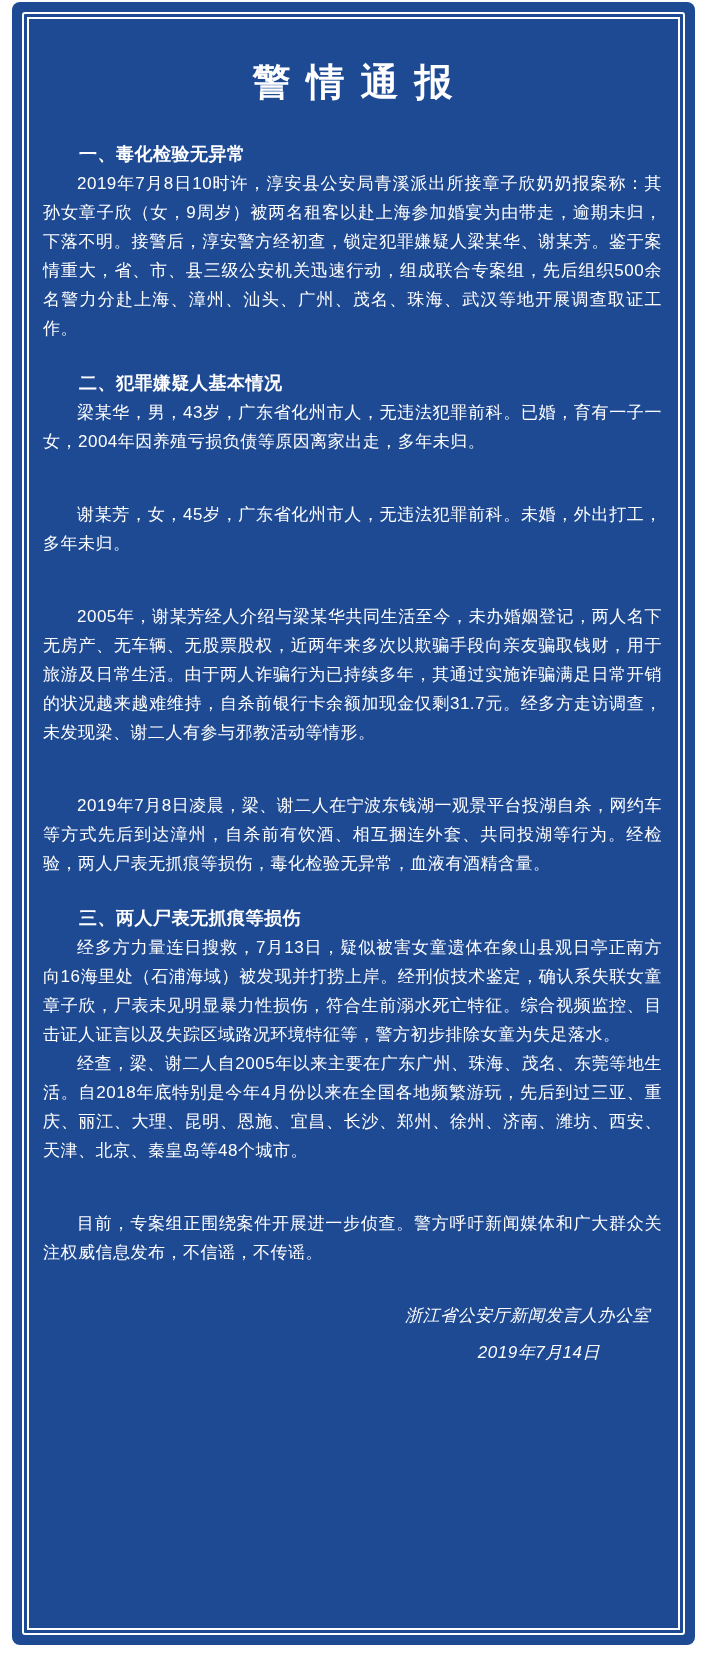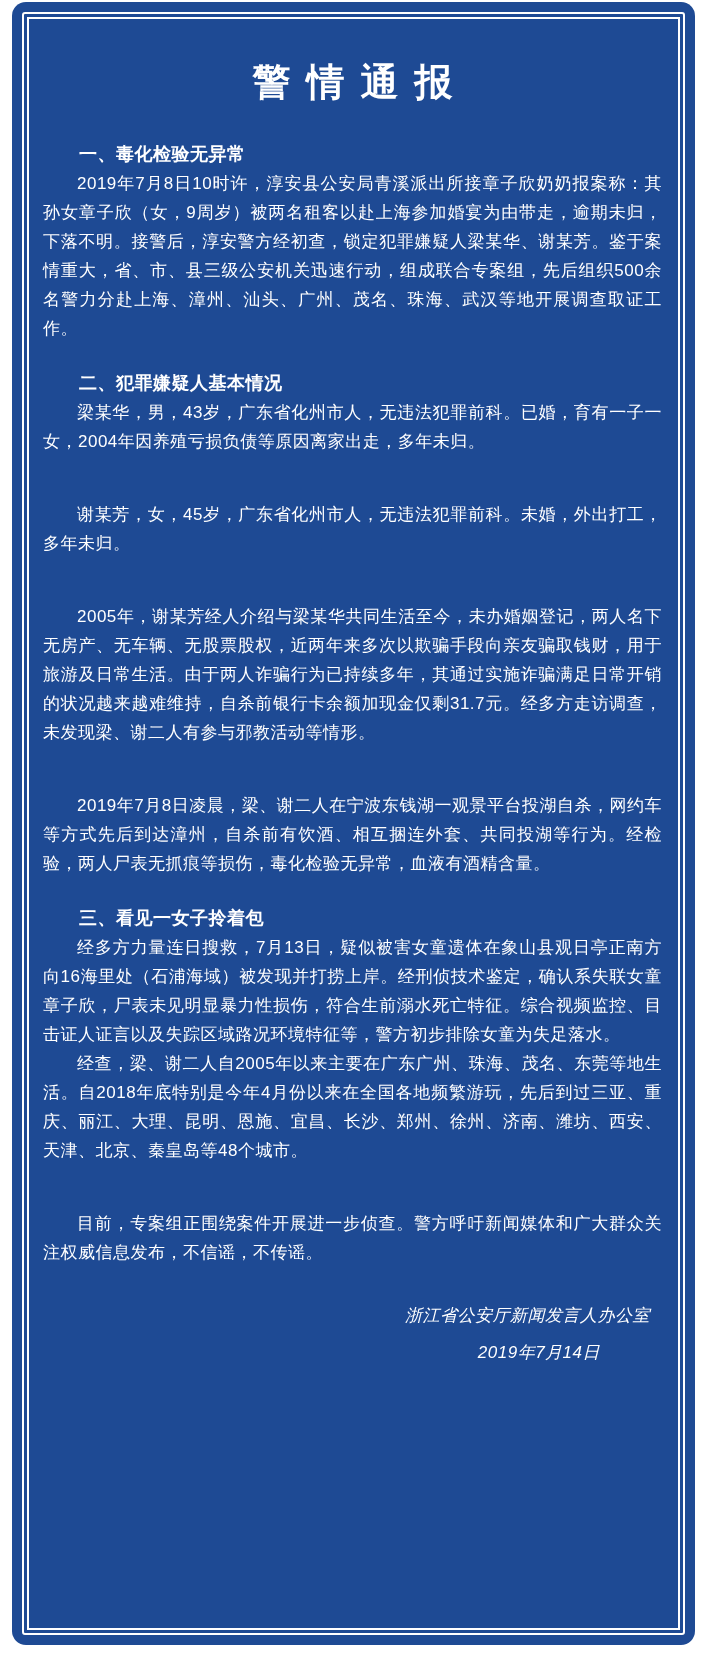--- a/index.html
+++ b/index.html
@@ -15,21 +15,21 @@
     background: #ffffff;
     overflow: hidden;
   }
   .card {
     position: absolute;
     top: 2px;
     left: 12px;
     right: 12px;
     bottom: 8px;
     background: #1e4a94;
-    border-radius: 14px;
+    border-radius: 8px;
     padding: 10px;
     box-sizing: border-box;
   }
   .frame-outer {
     height: 100%;
     box-sizing: border-box;
     border: 2px solid #ffffff;
     border-radius: 3px;
     padding: 3px;
   }
@@ -102,21 +102,21 @@
 
         <h2 class="heading">一、毒化检验无异常</h2>
         <p class="para">2019年7月8日10时许，淳安县公安局青溪派出所接章子欣奶奶报案称：其孙女章子欣（女，9周岁）被两名租客以赴上海参加婚宴为由带走，逾期未归，下落不明。接警后，淳安警方经初查，锁定犯罪嫌疑人梁某华、谢某芳。鉴于案情重大，省、市、县三级公安机关迅速行动，组成联合专案组，先后组织500余名警力分赴上海、漳州、汕头、广州、茂名、珠海、武汉等地开展调查取证工作。</p>
 
         <h2 class="heading">二、犯罪嫌疑人基本情况</h2>
         <p class="para">梁某华，男，43岁，广东省化州市人，无违法犯罪前科。已婚，育有一子一女，2004年因养殖亏损负债等原因离家出走，多年未归。</p>
         <p class="para gap-above">谢某芳，女，45岁，广东省化州市人，无违法犯罪前科。未婚，外出打工，多年未归。</p>
         <p class="para gap-above">2005年，谢某芳经人介绍与梁某华共同生活至今，未办婚姻登记，两人名下无房产、无车辆、无股票股权，近两年来多次以欺骗手段向亲友骗取钱财，用于旅游及日常生活。由于两人诈骗行为已持续多年，其通过实施诈骗满足日常开销的状况越来越难维持，自杀前银行卡余额加现金仅剩31.7元。经多方走访调查，未发现梁、谢二人有参与邪教活动等情形。</p>
         <p class="para gap-above">2019年7月8日凌晨，梁、谢二人在宁波东钱湖一观景平台投湖自杀，网约车等方式先后到达漳州，自杀前有饮酒、相互捆连外套、共同投湖等行为。经检验，两人尸表无抓痕等损伤，毒化检验无异常，血液有酒精含量。</p>
 
-        <h2 class="heading">三、看见一女子拎着包</h2>
+        <h2 class="heading">三、两人尸表无抓痕等损伤</h2>
         <p class="para">经多方力量连日搜救，7月13日，疑似被害女童遗体在象山县观日亭正南方向16海里处（石浦海域）被发现并打捞上岸。经刑侦技术鉴定，确认系失联女童章子欣，尸表未见明显暴力性损伤，符合生前溺水死亡特征。综合视频监控、目击证人证言以及失踪区域路况环境特征等，警方初步排除女童为失足落水。</p>
 
         <p class="para">经查，梁、谢二人自2005年以来主要在广东广州、珠海、茂名、东莞等地生活。自2018年底特别是今年4月份以来在全国各地频繁游玩，先后到过三亚、重庆、丽江、大理、昆明、恩施、宜昌、长沙、郑州、徐州、济南、潍坊、西安、天津、北京、秦皇岛等48个城市。</p>
         <p class="para gap-above">目前，专案组正围绕案件开展进一步侦查。警方呼吁新闻媒体和广大群众关注权威信息发布，不信谣，不传谣。</p>
 
         <div class="sig-block">
           <p class="signature">浙江省公安厅新闻发言人办公室</p>
           <p class="sig-date">2019年7月14日</p>
         </div>
 

